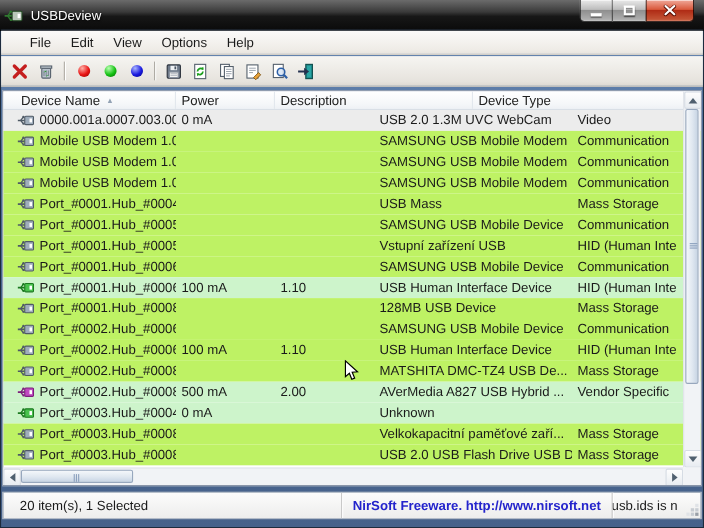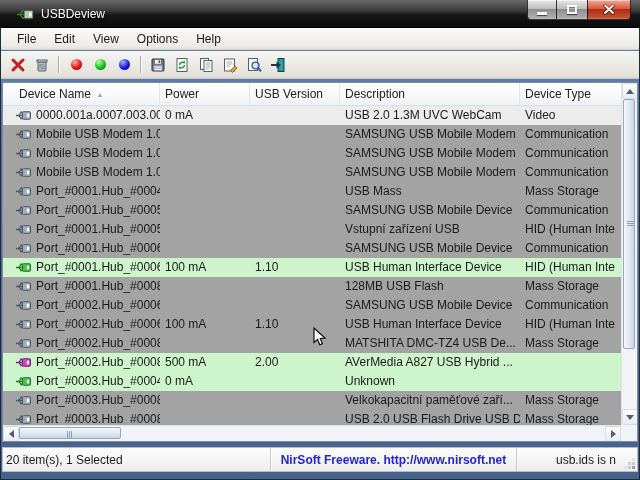--- a/index.html
+++ b/index.html
@@ -1,53 +1,53 @@
 <!DOCTYPE html>
 <html><head>
 <meta charset="utf-8">
 <style>
   *{box-sizing:border-box;margin:0;padding:0}
   html,body{width:640px;height:480px;overflow:hidden}
   body{font-family:"Liberation Sans",sans-serif;font-size:12px;color:#1a1a1a}
   .window{position:relative;width:640px;height:480px;background:linear-gradient(180deg,#6d8cb5 0%,#50719f 30%,#46618a 100%);box-shadow:inset 0 0 0 1px #1d2b3d;overflow:hidden}
 
   
-  .titlebar{position:absolute;top:0;left:0;right:0;height:28px;background:linear-gradient(180deg,#6b6b6b 0%,#3a3a3a 40%,#171717 55%,#0b0b0b 100%);display:flex;align-items:center;padding-left:17px;border-bottom:1px solid #000}
+  .titlebar{position:absolute;top:0;left:0;right:0;height:28px;background:linear-gradient(180deg,#6b6b6b 0%,#3a3a3a 40%,#171717 55%,#0b0b0b 100%);display:flex;align-items:center;padding-left:4px;border-bottom:1px solid #000}
   .titlebar .apptitle{color:#fff;margin-left:7px;text-shadow:0 1px 2px #000}
   .appicon{display:inline-flex;margin-top:1px}
   .winbtns{position:absolute;top:0;right:9px;display:flex}
   .wbtn{height:20px;border:1px solid rgba(0,0,0,.75);border-top:none;display:flex;align-items:center;justify-content:center;box-shadow:inset 0 1px 0 rgba(255,255,255,.55),inset 0 -1px 0 rgba(255,255,255,.12)}
   .wbtn.min{width:30px;border-radius:0 0 0 4px;background:linear-gradient(180deg,#e9e9e9 0%,#bdbdbd 45%,#8f8f8f 50%,#b3b3b3 100%)}
   .wbtn.max{width:30px;background:linear-gradient(180deg,#e9e9e9 0%,#bdbdbd 45%,#8f8f8f 50%,#b3b3b3 100%);border-left:none;border-right:none}
   .wbtn.close{width:44px;border-radius:0 0 4px 0;background:linear-gradient(180deg,#f0a899 0%,#d9593c 45%,#b02c16 50%,#c65a3a 100%)}
   .glyph-min{width:10px;height:3px;background:#fff;margin-top:8px;box-shadow:0 1px 1px rgba(0,0,0,.6)}
   .glyph-max{width:10px;height:9px;border:2px solid #fff;box-shadow:0 1px 1px rgba(0,0,0,.6),inset 0 1px 1px rgba(0,0,0,.4)}
 
   
-  .menubar{position:absolute;top:28px;left:1px;right:1px;height:22px;background:linear-gradient(180deg,#fbfaf9 0%,#efece7 80%,#e7e4de 100%);border-bottom:1px solid #d2cfc8;display:flex;align-items:center;padding-left:7px}
+  .menubar{position:absolute;top:28px;left:1px;right:1px;height:22px;background:linear-gradient(180deg,#fbfaf9 0%,#efece7 80%,#e7e4de 100%);border-bottom:1px solid #d2cfc8;display:flex;align-items:center;padding-left:17px}
   .mitem{padding:3px 9px;color:#1a1a1a}
 
   
   .toolbar{position:absolute;top:51px;left:1px;right:1px;height:28px;background:linear-gradient(180deg,#f6f5f2 0%,#e6e3dd 85%,#ddd9d2 100%);border-bottom:1px solid #c9c6be;display:flex;align-items:center;padding-left:5px}
   .tbtn{width:24px;height:22px;display:flex;align-items:center;justify-content:center}
   .tsep{width:2px;height:17px;border-left:1px solid #aeaba4;border-right:1px solid #fff;margin:0 4px}
   .ball{width:11px;height:11px;border-radius:50%}
   .ball.red{background:radial-gradient(circle at 35% 28%,#ffb0a8,#e81414 55%,#8f0000 100%)}
   .ball.green{background:radial-gradient(circle at 35% 28%,#b6ffb0,#16c214 55%,#006400 100%)}
   .ball.blue{background:radial-gradient(circle at 35% 28%,#a8b4ff,#1a1ae0 55%,#000080 100%)}
 
   
   .list{position:absolute;top:82px;left:2px;right:2px;height:360px;border:1px solid #7d8aa0;background:#fff;overflow:hidden}
-  .lv-header{display:flex;height:23px;background:linear-gradient(180deg,#ffffff 0%,#f5f7f9 70%,#eef1f5 100%);border-bottom:1px solid #d9dfe6}
+  .lv-header{display:flex;height:17px;background:linear-gradient(180deg,#ffffff 0%,#f5f7f9 70%,#eef1f5 100%);border-bottom:1px solid #d9dfe6}
   .hcell{display:flex;align-items:center;padding-left:5px;border-right:1px solid #e2e7ed;white-space:nowrap;overflow:hidden;color:#212121}
   .hcell.c0{padding-left:16px}
   .sortmark{font-size:8px;color:#93a2b4;margin-left:7px}
   .c0{width:157px}.c1{width:90px}.c2{width:90px}.c3{width:180px}.c4{flex:1 1 auto;min-width:0}
   .lv-body{position:relative}
-  .lrow{display:flex;height:19px;line-height:19px;background:#a3a3a3}
+  .lrow{display:flex;height:19px;line-height:19px;background:#bef264}
   .lrow.sel{background:#ececec}
   .lrow.conn{background:#cdf4cb}
   .cell{padding-left:5px;white-space:nowrap;overflow:hidden}
   .cell.c0{padding-left:13px;display:flex;align-items:center}
   .usbic{display:inline-flex;margin-right:5px;flex:0 0 auto}
 
   
   .vscroll{position:absolute;top:0;right:0;bottom:16px;width:16px;background:#f1f3f6;border-left:1px solid #e0e4e9}
   .hscroll{position:absolute;left:0;right:16px;bottom:0;height:16px;background:#f1f3f6;border-top:1px solid #e0e4e9}
   .corner{position:absolute;right:0;bottom:0;width:16px;height:16px;background:#f1f3f6}
@@ -58,21 +58,21 @@
   .arr.left{border-top:4px solid transparent;border-bottom:4px solid transparent;border-right:5px solid #50606f}
   .arr.right{border-top:4px solid transparent;border-bottom:4px solid transparent;border-left:5px solid #50606f}
   .vthumb{position:absolute;left:1px;right:2px;top:16px;height:250px;background:linear-gradient(90deg,#f4f7fa 0%,#dfe7f0 55%,#c8d5e4 100%);border:1px solid #97a7bd;border-radius:2px}
   .vgrip{position:absolute;left:3px;top:50%;margin-top:-3px;width:7px;height:1px;background:#8ba0bd;box-shadow:0 2px 0 #8ba0bd,0 4px 0 #8ba0bd}
   .hthumb{position:absolute;top:1px;bottom:2px;left:16px;width:102px;background:linear-gradient(180deg,#f4f7fa 0%,#dfe7f0 55%,#c8d5e4 100%);border:1px solid #97a7bd;border-radius:2px}
   .hgrip{position:absolute;top:3px;left:50%;margin-left:-3px;width:1px;height:7px;background:#8ba0bd;box-shadow:2px 0 0 #8ba0bd,4px 0 0 #8ba0bd}
 
   
   .statusbar{position:absolute;left:2px;right:2px;top:447px;height:25px;background:linear-gradient(180deg,#fcfcfc 0%,#ededec 100%);border:1px solid #b6bdc7;display:flex;align-items:center}
   .spane{height:100%;display:flex;align-items:center;border-right:1px solid #c9c9c9;box-shadow:1px 0 0 #fff}
-  .spane.p1{width:268px;padding-left:3px}
+  .spane.p1{width:308px;padding-left:15px}
   .spane.p2{width:246px;justify-content:center;font-weight:bold}
   .spane.p3{flex:1;border-right:none;box-shadow:none;justify-content:flex-end;padding-right:21px;overflow:hidden;white-space:nowrap;position:relative}
   .grip{position:absolute;right:2px;bottom:2px;width:3px;height:3px;background:#9aa0a8;box-shadow:-4px 0 0 #c7ccd2,0 -4px 0 #c7ccd2,-8px 0 0 #e0e3e7,0 -8px 0 #e0e3e7,-4px -4px 0 #c7ccd2}
 
   .cursor{position:absolute;left:313px;top:327px;z-index:50;pointer-events:none}
 </style>
 </head>
 <body>
 
 <div class="window">
@@ -190,23 +190,20 @@
 
   <div class="list">
     <div class="lv-header" id="lv-header">
         <div class="hcell c0">
           <span>Device Name</span>
           <span class="sortmark">▴</span>
         </div>
         <div class="hcell c1">
           <span>Power</span>
         </div>
-        <div class="hcell c2">
-          <span>USB Version</span>
-        </div>
         <div class="hcell c3">
           <span>Description</span>
         </div>
         <div class="hcell c4">
           <span>Device Type</span>
         </div>
       </div>
     <div class="lv-body" id="lv-body">
         <div class="lrow sel">
           <div class="cell c0">
@@ -388,21 +385,21 @@
                 <circle cx="5.3" cy="2.3" r="1.1" fill="#4f5a66"></circle>
                 <rect x="4.5" y="7.5" width="1.9" height="1.9" fill="#4f5a66"></rect>
                 <rect x="6.5" y="1.7" width="8" height="7.6" rx="1" fill="#9fadbc" stroke="#4f5a66"></rect>
                 <rect x="10.8" y="3.7" width="2.3" height="3.6" fill="#fff"></rect>
               </svg>
             </span>
             <span>Port_#0001.Hub_#0008</span>
           </div>
           <div class="cell c1"></div>
           <div class="cell c2"></div>
-          <div class="cell c3">128MB USB Flash</div>
+          <div class="cell c3">128MB USB Device</div>
           <div class="cell c4">Mass Storage</div>
         </div>
         <div class="lrow">
           <div class="cell c0">
             <span class="usbic">
               <svg width="15" height="11" viewBox="0 0 15 11">
                 <path d="M0 5.5 H6.5" stroke="#4f5a66" stroke-width="1.5" fill="none"></path>
                 <path d="M2.8 5.5 L5 2.7 M2.8 5.5 L5 8.3" stroke="#4f5a66" stroke-width="1.2" fill="none"></path>
                 <circle cx="5.3" cy="2.3" r="1.1" fill="#4f5a66"></circle>
                 <rect x="4.5" y="7.5" width="1.9" height="1.9" fill="#4f5a66"></rect>
@@ -465,20 +462,21 @@
                 <rect x="4.5" y="7.5" width="1.9" height="1.9" fill="#7c1f7c"></rect>
                 <rect x="6.5" y="1.7" width="8" height="7.6" rx="1" fill="#c04ac0" stroke="#7c1f7c"></rect>
                 <rect x="10.8" y="3.7" width="2.3" height="3.6" fill="#fff"></rect>
               </svg>
             </span>
             <span>Port_#0002.Hub_#0008</span>
           </div>
           <div class="cell c1">500 mA</div>
           <div class="cell c2">2.00</div>
           <div class="cell c3">AVerMedia A827 USB Hybrid ...</div>
+          <div class="cell c4">Vendor Specific</div>
         </div>
         <div class="lrow conn">
           <div class="cell c0">
             <span class="usbic">
               <svg width="15" height="11" viewBox="0 0 15 11">
                 <path d="M0 5.5 H6.5" stroke="#1c7a20" stroke-width="1.5" fill="none"></path>
                 <path d="M2.8 5.5 L5 2.7 M2.8 5.5 L5 8.3" stroke="#1c7a20" stroke-width="1.2" fill="none"></path>
                 <circle cx="5.3" cy="2.3" r="1.1" fill="#1c7a20"></circle>
                 <rect x="4.5" y="7.5" width="1.9" height="1.9" fill="#1c7a20"></rect>
                 <rect x="6.5" y="1.7" width="8" height="7.6" rx="1" fill="#49c24d" stroke="#1c7a20"></rect>

